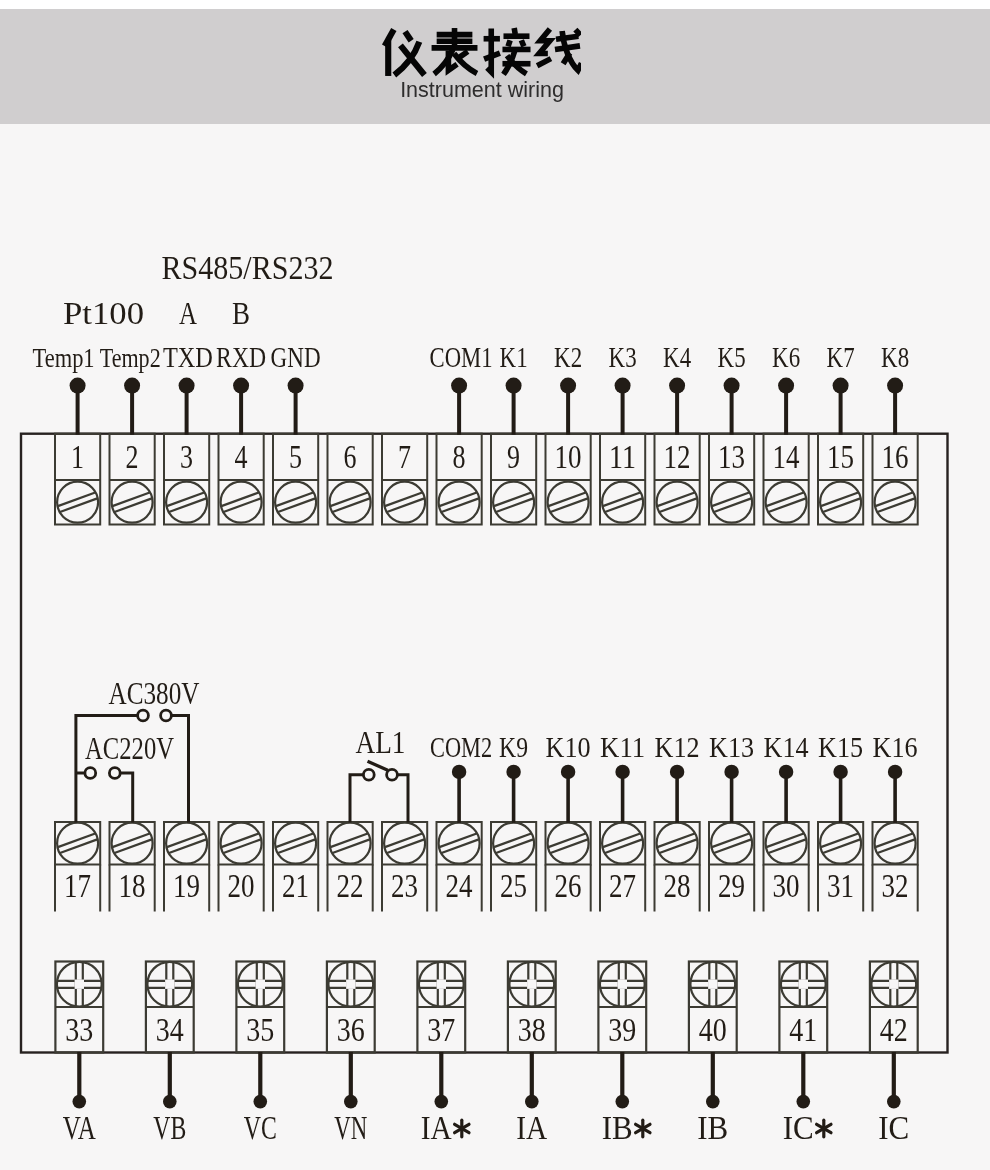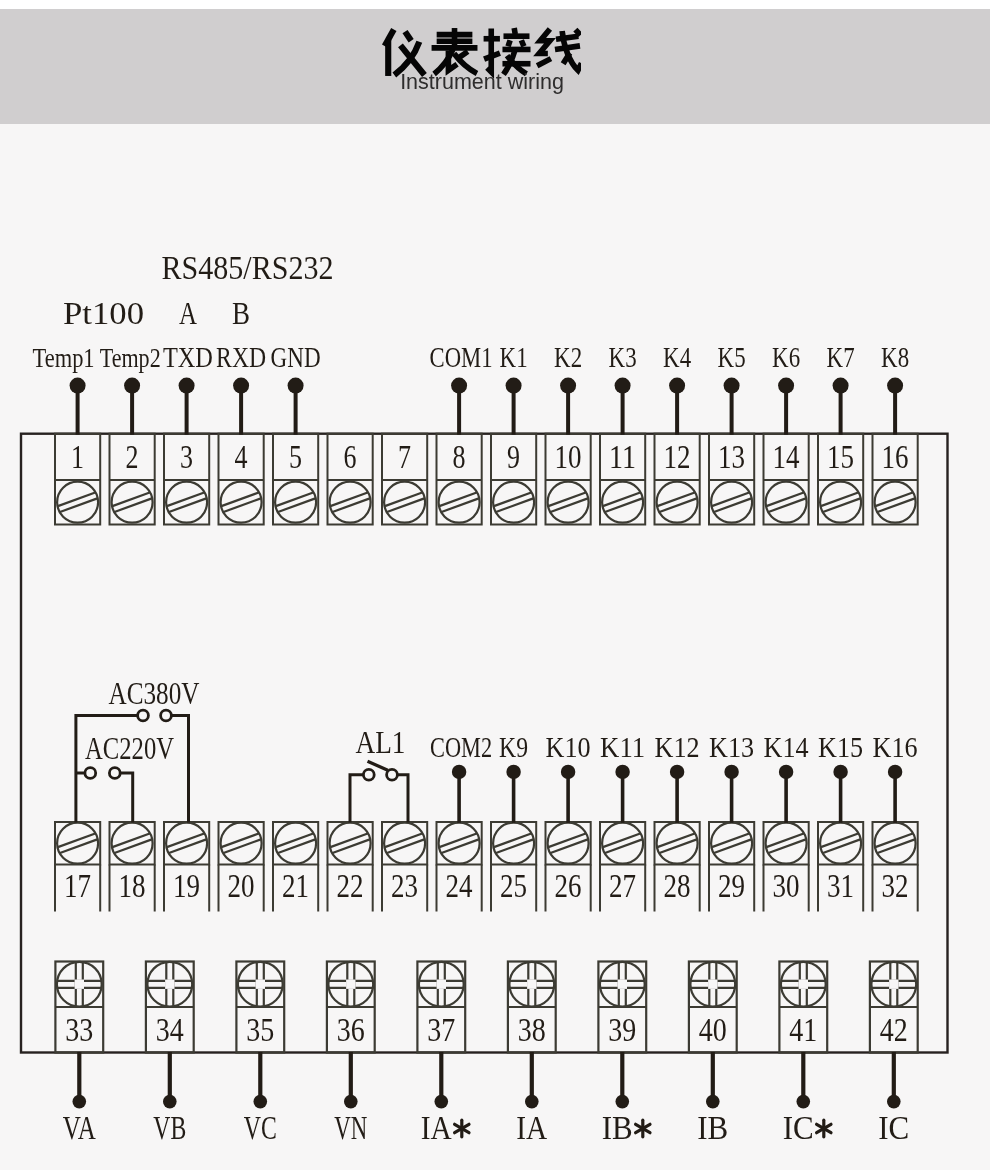--- a/index.html
+++ b/index.html
@@ -1,18 +1,18 @@
 <!DOCTYPE html>
 <html><head>
 <meta charset="utf-8">
 <title>仪表接线 Instrument wiring</title>
 <style>
   html,body{margin:0;padding:0;width:990px;height:1170px;background:#f7f6f6;overflow:hidden}
   .band{position:absolute;left:0;top:9px;width:990px;height:114.5px;background:#d0cecf}
-  .sub{position:absolute;left:0;top:70px;width:964px;text-align:center;
+  .sub{position:absolute;left:0;top:78px;width:964px;text-align:center;
        font-family:"Liberation Sans",sans-serif;font-size:21.5px;color:#2e2d2d}
 </style>
 </head>
 <body>
 
 <div style="position:absolute;left:0;top:0;width:990px;height:9px;background:#ffffff"></div>
 
 <div class="band"></div>
 
 <svg width="204" height="54" viewBox="0 0 400 100" style="position:absolute;left:377px;top:24.5px">

